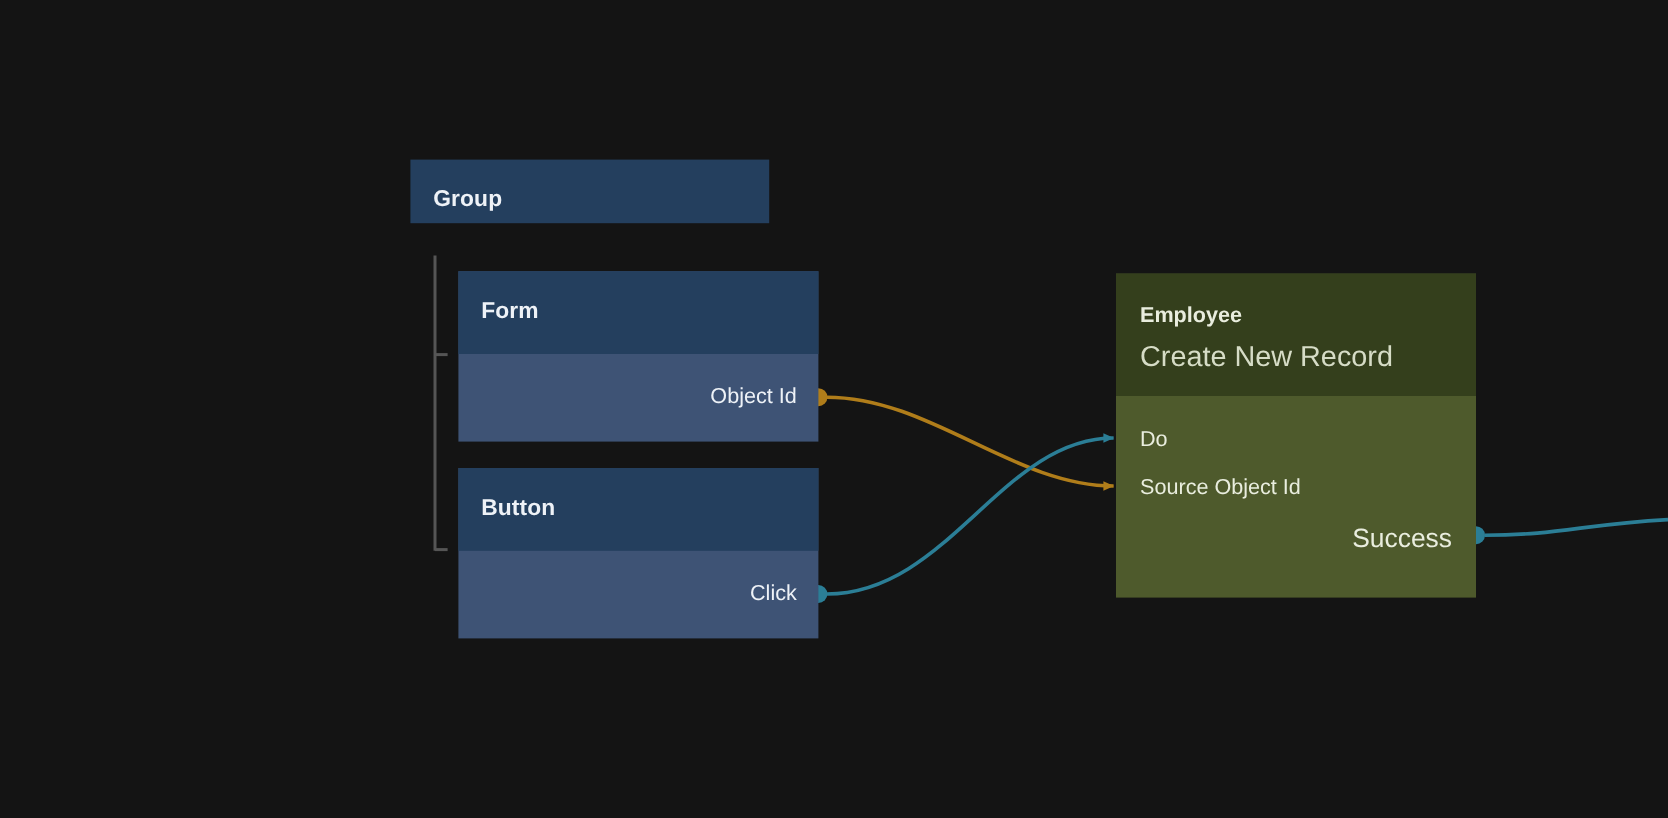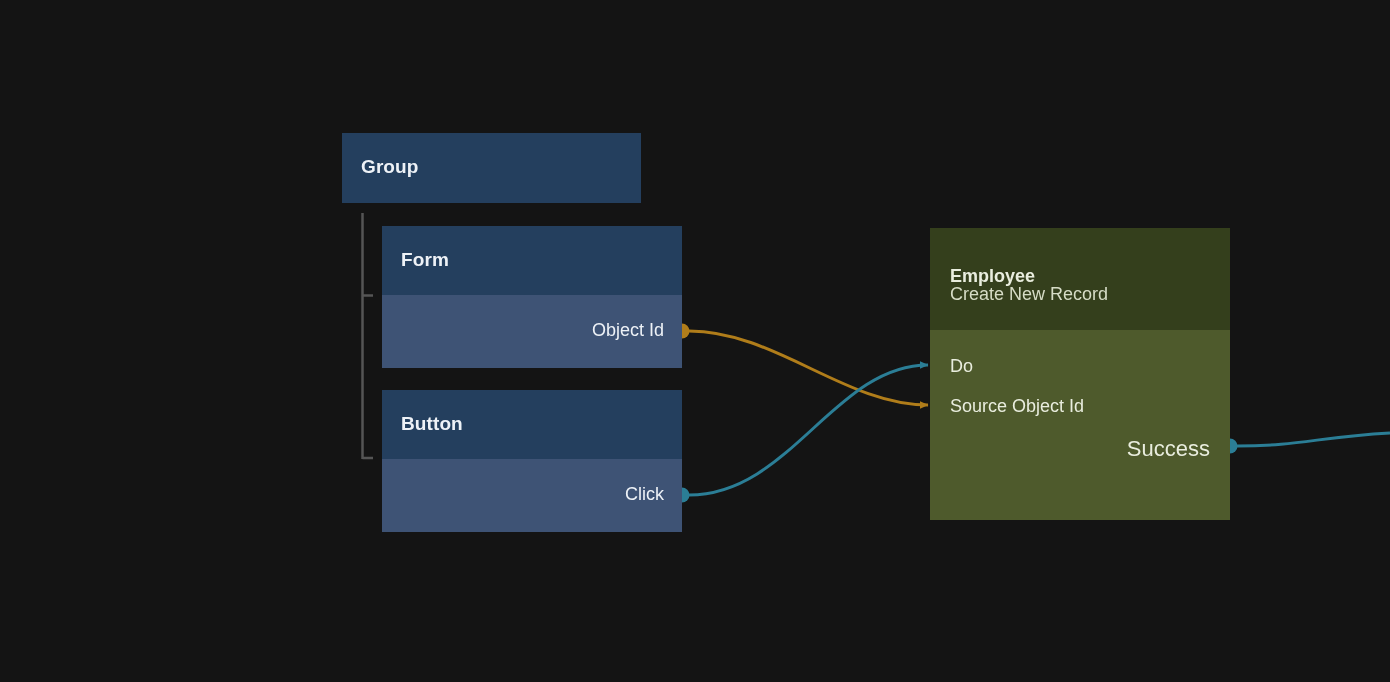--- a/index.html
+++ b/index.html
@@ -27,21 +27,21 @@
   }
   .node {
     position: absolute;
     box-sizing: border-box;
   }
   
   .group-node {
     left: 342px;
     top: 133px;
     width: 299px;
-    height: 70px;
+    height: 53px;
     background: #243f5e;
   }
   .group-node .title {
     position: absolute;
     left: 19px;
     top: 23px;
     font-size: 19px;
     font-weight: bold;
     color: #eef2f7;
     letter-spacing: 0.1px;
@@ -88,34 +88,34 @@
     background: #4e5a2c;
   }
   .green-node .head {
     height: 102px;
     background: #343f1c;
     position: relative;
   }
   .green-node .head .obj {
     position: absolute;
     left: 20px;
-    top: 38px;
+    top: 24px;
     font-size: 18px;
     font-weight: bold;
     color: #e9edde;
   }
   .green-node .head .act {
     position: absolute;
     left: 20px;
     top: 56px;
-    font-size: 18px;
+    font-size: 24px;
     color: #d6dcc6;
   }
   .green-node .body {
-    height: 190px;
+    height: 168px;
     position: relative;
   }
   .green-node .in-port {
     position: absolute;
     left: 20px;
     font-size: 18px;
     color: #e9edde;
     white-space: nowrap;
   }
   .green-node .in-port.p0 { top: 26px; }

